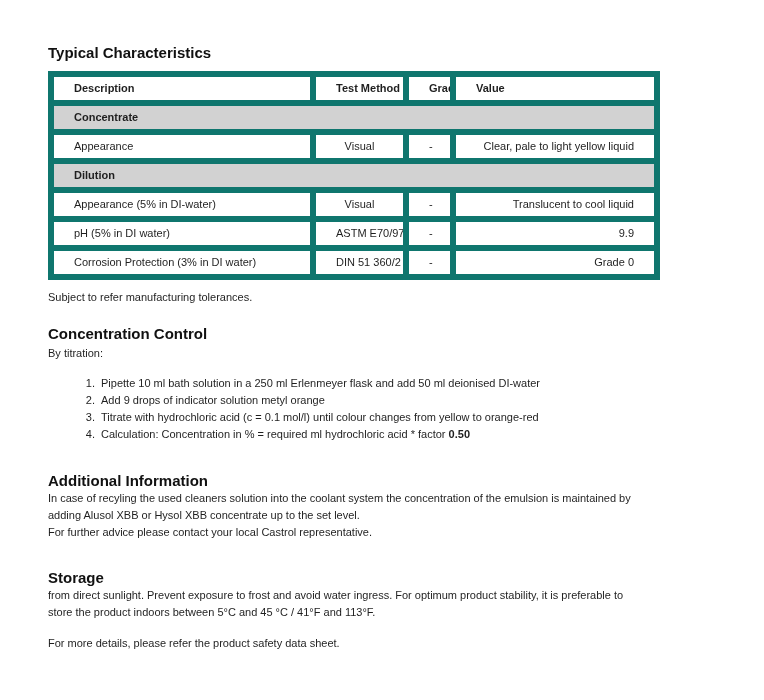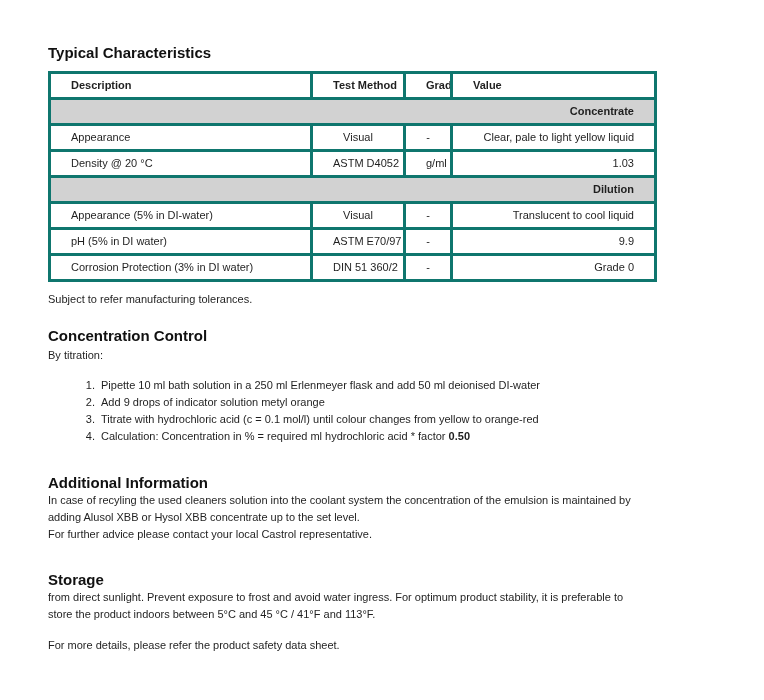--- a/index.html
+++ b/index.html
@@ -28,40 +28,39 @@
   }
   
   table.char-table {
     border-collapse: collapse;
     table-layout: fixed;
     width: 606px;
     margin-top: 10px;
   }
   table.char-table th,
   table.char-table td {
-    border: 3px solid #0f766e;
+    border: 6px solid #0f766e;
     font-size: 11px;
     line-height: 13px;
     padding: 5px 20px;
     height: 13px;
     overflow: hidden;
     white-space: nowrap;
     background: #ffffff;
   }
   table.char-table th { font-weight: bold; text-align: left; }
   .col-desc   { width: 262px; }
   .col-method { width: 93px; }
   .col-units  { width: 47px; }
   .col-value  { width: 204px; }
   .ta-c { text-align: center; }
   .ta-r { text-align: right; }
   tr.group-row td {
     background: #d2d2d2;
     font-weight: bold;
-    text-align: right;
   }
   .footnote {
     font-size: 11px;
     line-height: 14px;
     margin-top: 10px;
   }
   
   .cc-title { margin-top: 21px; }
   .intro {
     font-size: 11px;
@@ -114,26 +113,20 @@
 
       <tr class="group-row">
         <td colspan="4">Concentrate</td>
       </tr>
       <tr>
         <td>Appearance</td>
         <td class="ta-c">Visual</td>
         <td class="ta-c">-</td>
         <td class="ta-r">Clear, pale to light yellow liquid</td>
       </tr>
-      <tr>
-        <td>Density @ 20 °C</td>
-        <td class="ta-c">ASTM D4052</td>
-        <td class="ta-c">g/ml</td>
-        <td class="ta-r">1.03</td>
-      </tr>
 
       <tr class="group-row">
         <td colspan="4">Dilution</td>
       </tr>
       <tr>
         <td>Appearance (5% in DI-water)</td>
         <td class="ta-c">Visual</td>
         <td class="ta-c">-</td>
         <td class="ta-r">Translucent to cool liquid</td>
       </tr>

